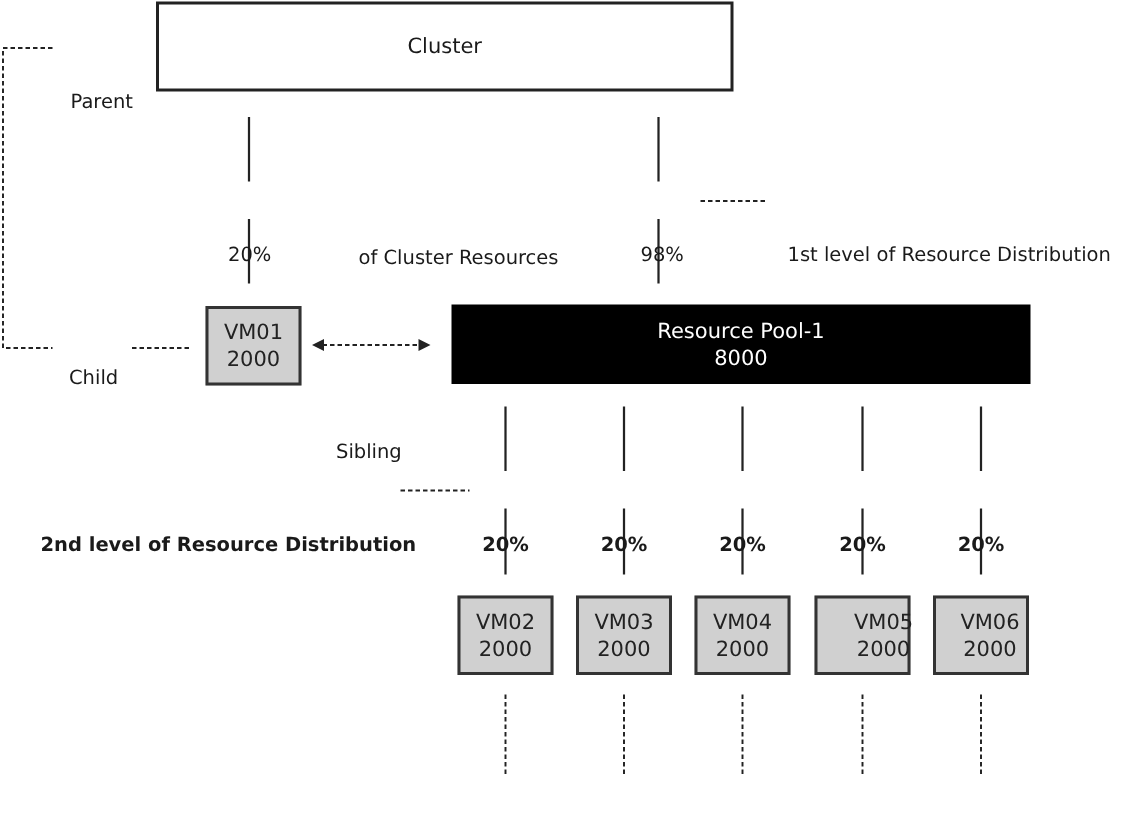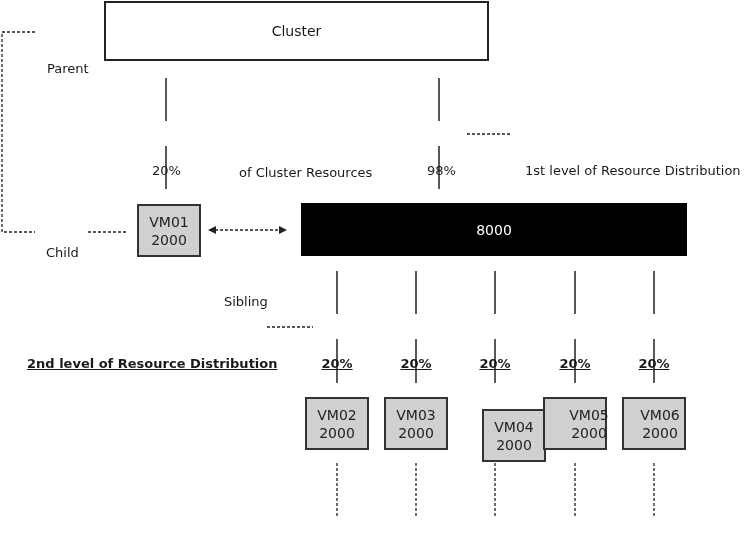--- a/index.html
+++ b/index.html
@@ -1,19 +1,19 @@
 <!DOCTYPE html>
 <html><head>
 <meta charset="utf-8">
 <style>
   html,body{margin:0;padding:0;background:#fff;}
   body{width:750px;height:554px;position:relative;overflow:hidden;font-family:"DejaVu Sans","Liberation Sans",sans-serif;color:#1a1a1a;}
   .abs{position:absolute;}
   .txt{font-size:13px;white-space:nowrap;margin-top:37px;}
-  .bold{font-weight:bold;text-decoration:underline;}
+  .bold{font-weight:bold;}
   .center{text-align:center;}
   .cluster{left:104px;top:1px;width:385px;height:60px;border:2px solid #222;box-sizing:border-box;background:#fff;display:flex;align-items:center;justify-content:center;font-size:14px;}
   .pool{left:301px;top:203px;width:386px;height:53px;background:#000;color:#fff;display:flex;flex-direction:column;align-items:center;justify-content:center;font-size:14px;line-height:18px;}
   .vm{width:64px;height:53px;background:#d0d0d0;border:2px solid #333;box-sizing:border-box;display:flex;flex-direction:column;align-items:center;justify-content:center;font-size:14px;line-height:18px;color:#222;}
   svg.lines{position:absolute;left:0;top:0;}
 </style>
 </head>
 <body>
 
 <svg class="lines" width="750" height="554">
@@ -64,38 +64,39 @@
 <div class="abs txt" style="left:427px;top:126px;">98%</div>
 <div class="abs txt" style="left:525px;top:126px;">1st level of Resource Distribution</div>
 
 <div class="abs vm" style="left:137px;top:204px;">
   <span>VM01</span>
   <span>2000</span>
 </div>
 <div class="abs txt" style="left:224px;top:257px;">Sibling</div>
 
 <div class="abs pool">
+  <span>Resource Pool-1</span>
   <span>8000</span>
 </div>
 
 <div class="abs txt bold" style="left:27px;top:319px;">2nd level of Resource Distribution</div>
 
 <div id="vm-row">
     <div class="abs txt bold center" style="left: 312px; width: 50px; top: 319px;">20%</div>
     <div class="abs vm" style="left: 305px; top: 397px;">
       <span>VM02</span>
       <span>2000</span>
     </div>
     <div class="abs txt bold center" style="left: 391px; width: 50px; top: 319px;">20%</div>
     <div class="abs vm" style="left: 384px; top: 397px;">
       <span>VM03</span>
       <span>2000</span>
     </div>
     <div class="abs txt bold center" style="left: 470px; width: 50px; top: 319px;">20%</div>
-    <div class="abs vm" style="left: 482px; top: 397px; margin-top: 12px;">
+    <div class="abs vm" style="left: 463px; top: 397px;">
       <span>VM04</span>
       <span>2000</span>
     </div>
     <div class="abs txt bold center" style="left: 550px; width: 50px; top: 319px;">20%</div>
     <div class="abs vm" style="left: 543px; top: 397px; padding-left: 28px;">
       <span>VM05</span>
       <span>2000</span>
     </div>
     <div class="abs txt bold center" style="left: 629px; width: 50px; top: 319px;">20%</div>
     <div class="abs vm" style="left: 622px; top: 397px; padding-left: 12px;">

